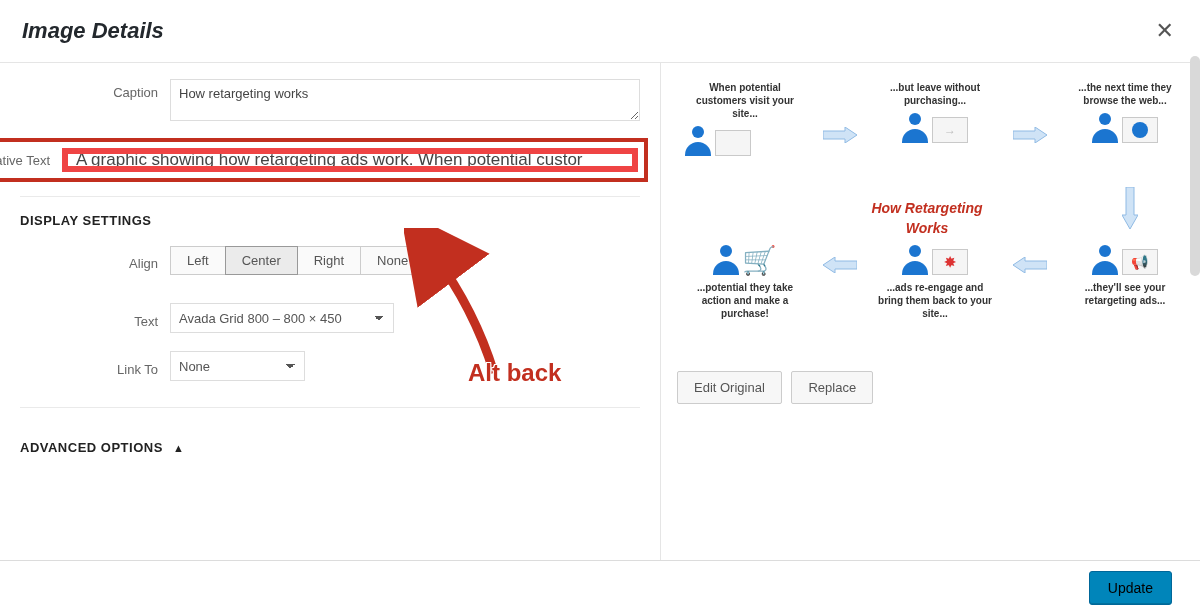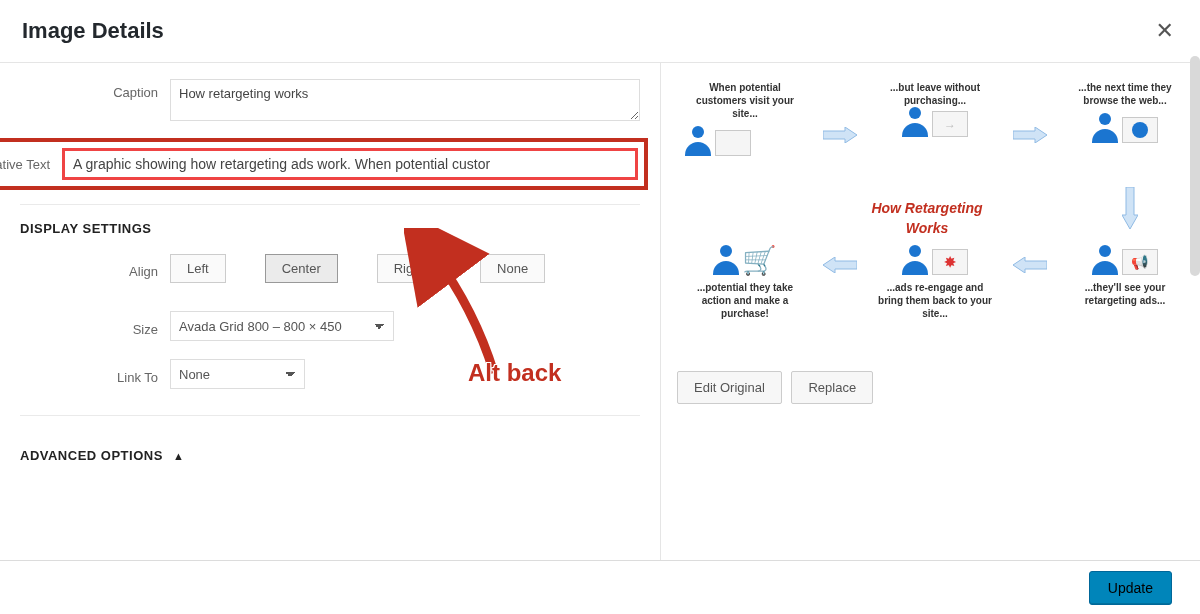--- a/index.html
+++ b/index.html
@@ -17,20 +17,21 @@
     display: flex;
     justify-content: space-between;
     align-items: center;
     padding: 14px 22px 14px 22px;
     border-bottom: 1px solid #e5e5e5;
   }
   .header h1 {
     font-size: 22px;
     font-weight: 600;
     color: #23282d;
+    font-style: italic;
   }
   .close-x {
     font-size: 22px;
     color: #555;
     cursor: pointer;
     padding: 4px;
   }
   .body {
     display: flex;
     height: calc(100% - 110px);
@@ -85,38 +86,37 @@
   }
   .alt-inner label {
     width: 147px;
     text-align: right;
     padding-right: 12px;
     color: #666;
     font-size: 13px;
   }
   input.alt-text {
     flex: 1;
-    border: 3px solid #ef4444;
-    height: 32px;
+    border: 6px solid #ef4444;
+    height: 24px;
     padding: 4px 8px;
     font-family: inherit;
-    font-size: 14px;
+    font-size: 17px;
     color:#444;
   }
   .section-hr { border-top: 1px solid #eaeaea; margin: 0 0 12px 0; }
   .section-title {
     font-size: 13px;
     font-weight: 700;
     letter-spacing: .5px;
     color: #222;
     margin: 16px 0 18px 0;
   }
   .btn-group {
     display: inline-flex;
-    gap: 40px;
   }
   .btn-group button {
     border: 1px solid #ccc;
     background: #fafafa;
     color: #555;
     padding: 6px 16px;
     font-size: 13px;
     cursor: pointer;
     margin-left: -1px;
   }
@@ -315,21 +315,21 @@
         <div class="btn-group">
           <button>Left</button>
           <button class="active">Center</button>
           <button>Right</button>
           <button>None</button>
         </div>
       </div>
     </div>
 
     <div class="form-row" style="align-items:center; margin-top:28px;">
-      <label>Size</label>
+      <label>Text</label>
       <div class="control">
         <select class="wp-select size-select">
           <option>Avada Grid 800 – 800 × 450</option>
         </select>
       </div>
     </div>
 
     <div class="form-row" style="align-items:center; margin-top:18px;">
       <label>Link To</label>
       <div class="control">
@@ -366,21 +366,21 @@
           <div style="display:flex;align-items:flex-end;gap:4px;">
             <span class="person"></span>
             <span class="mini-box"></span>
           </div>
         </div>
         <div class="graphic-arrow" style="margin-top:46px;">
           <svg viewBox="0 0 34 16">
               <path d="M0,4 H22 V0 L34,8 L22,16 V12 H0 Z" fill="#cfe3f6" stroke="#8fbae4"></path>
             </svg>
         </div>
-        <div style="display:flex;flex-direction:column;align-items:center;">
+        <div style="display:flex;flex-direction:column;align-items:center;gap:6px;">
           <div class="caption-text">...but leave without purchasing...</div>
           <div style="display:flex;align-items:flex-end;gap:4px;">
             <span class="person"></span>
             <span class="mini-box" style="display:flex;align-items:center;justify-content:center;font-size:12px;color:#bbb;">→</span>
           </div>
         </div>
         <div class="graphic-arrow" style="margin-top:46px;">
           <svg viewBox="0 0 34 16">
               <path d="M0,4 H22 V0 L34,8 L22,16 V12 H0 Z" fill="#cfe3f6" stroke="#8fbae4"></path>
             </svg>

